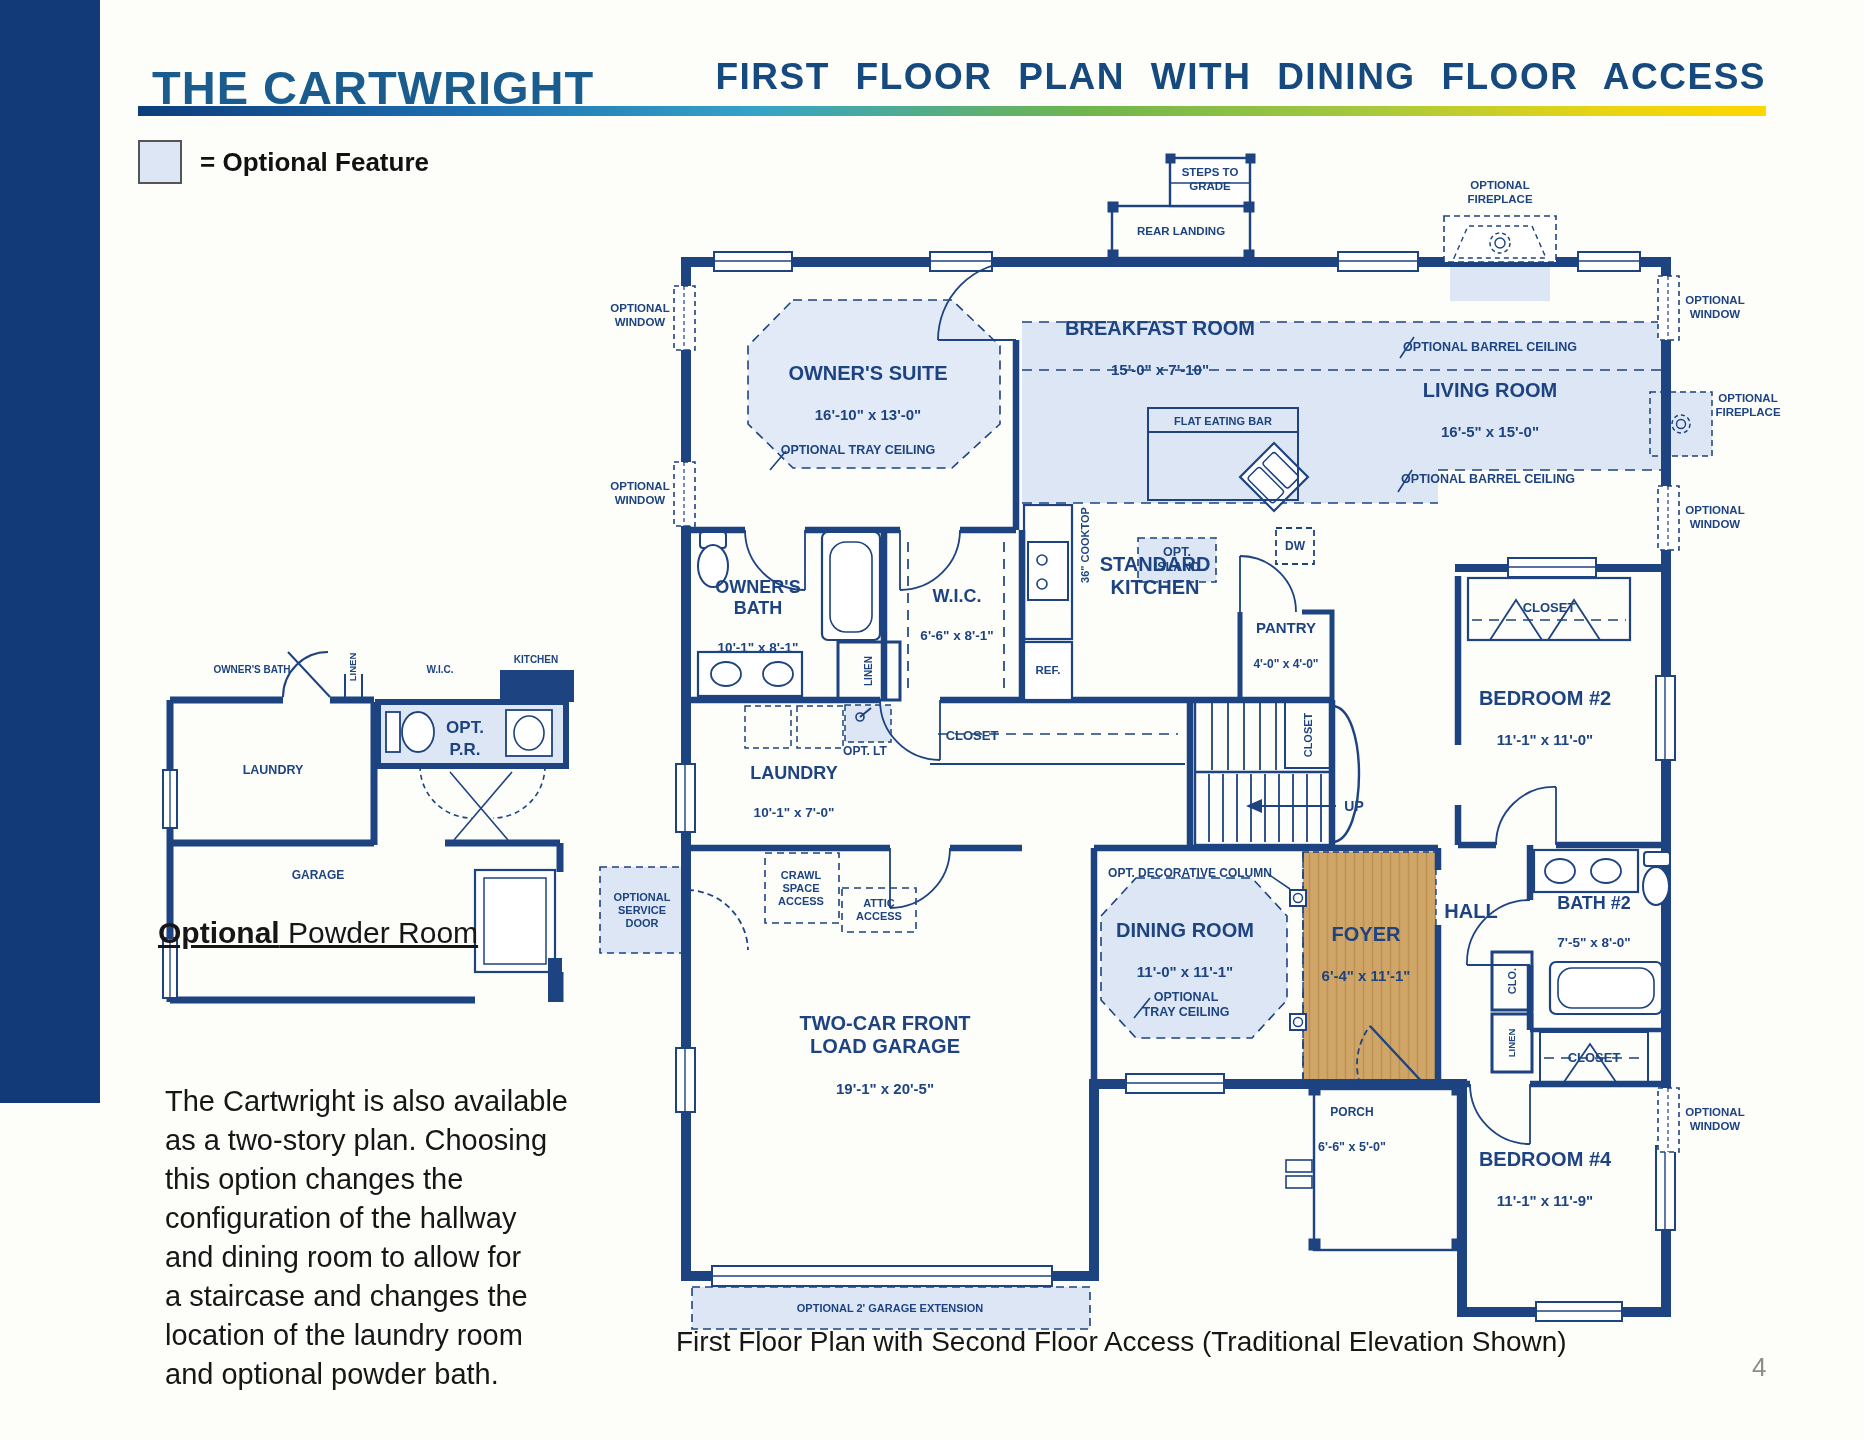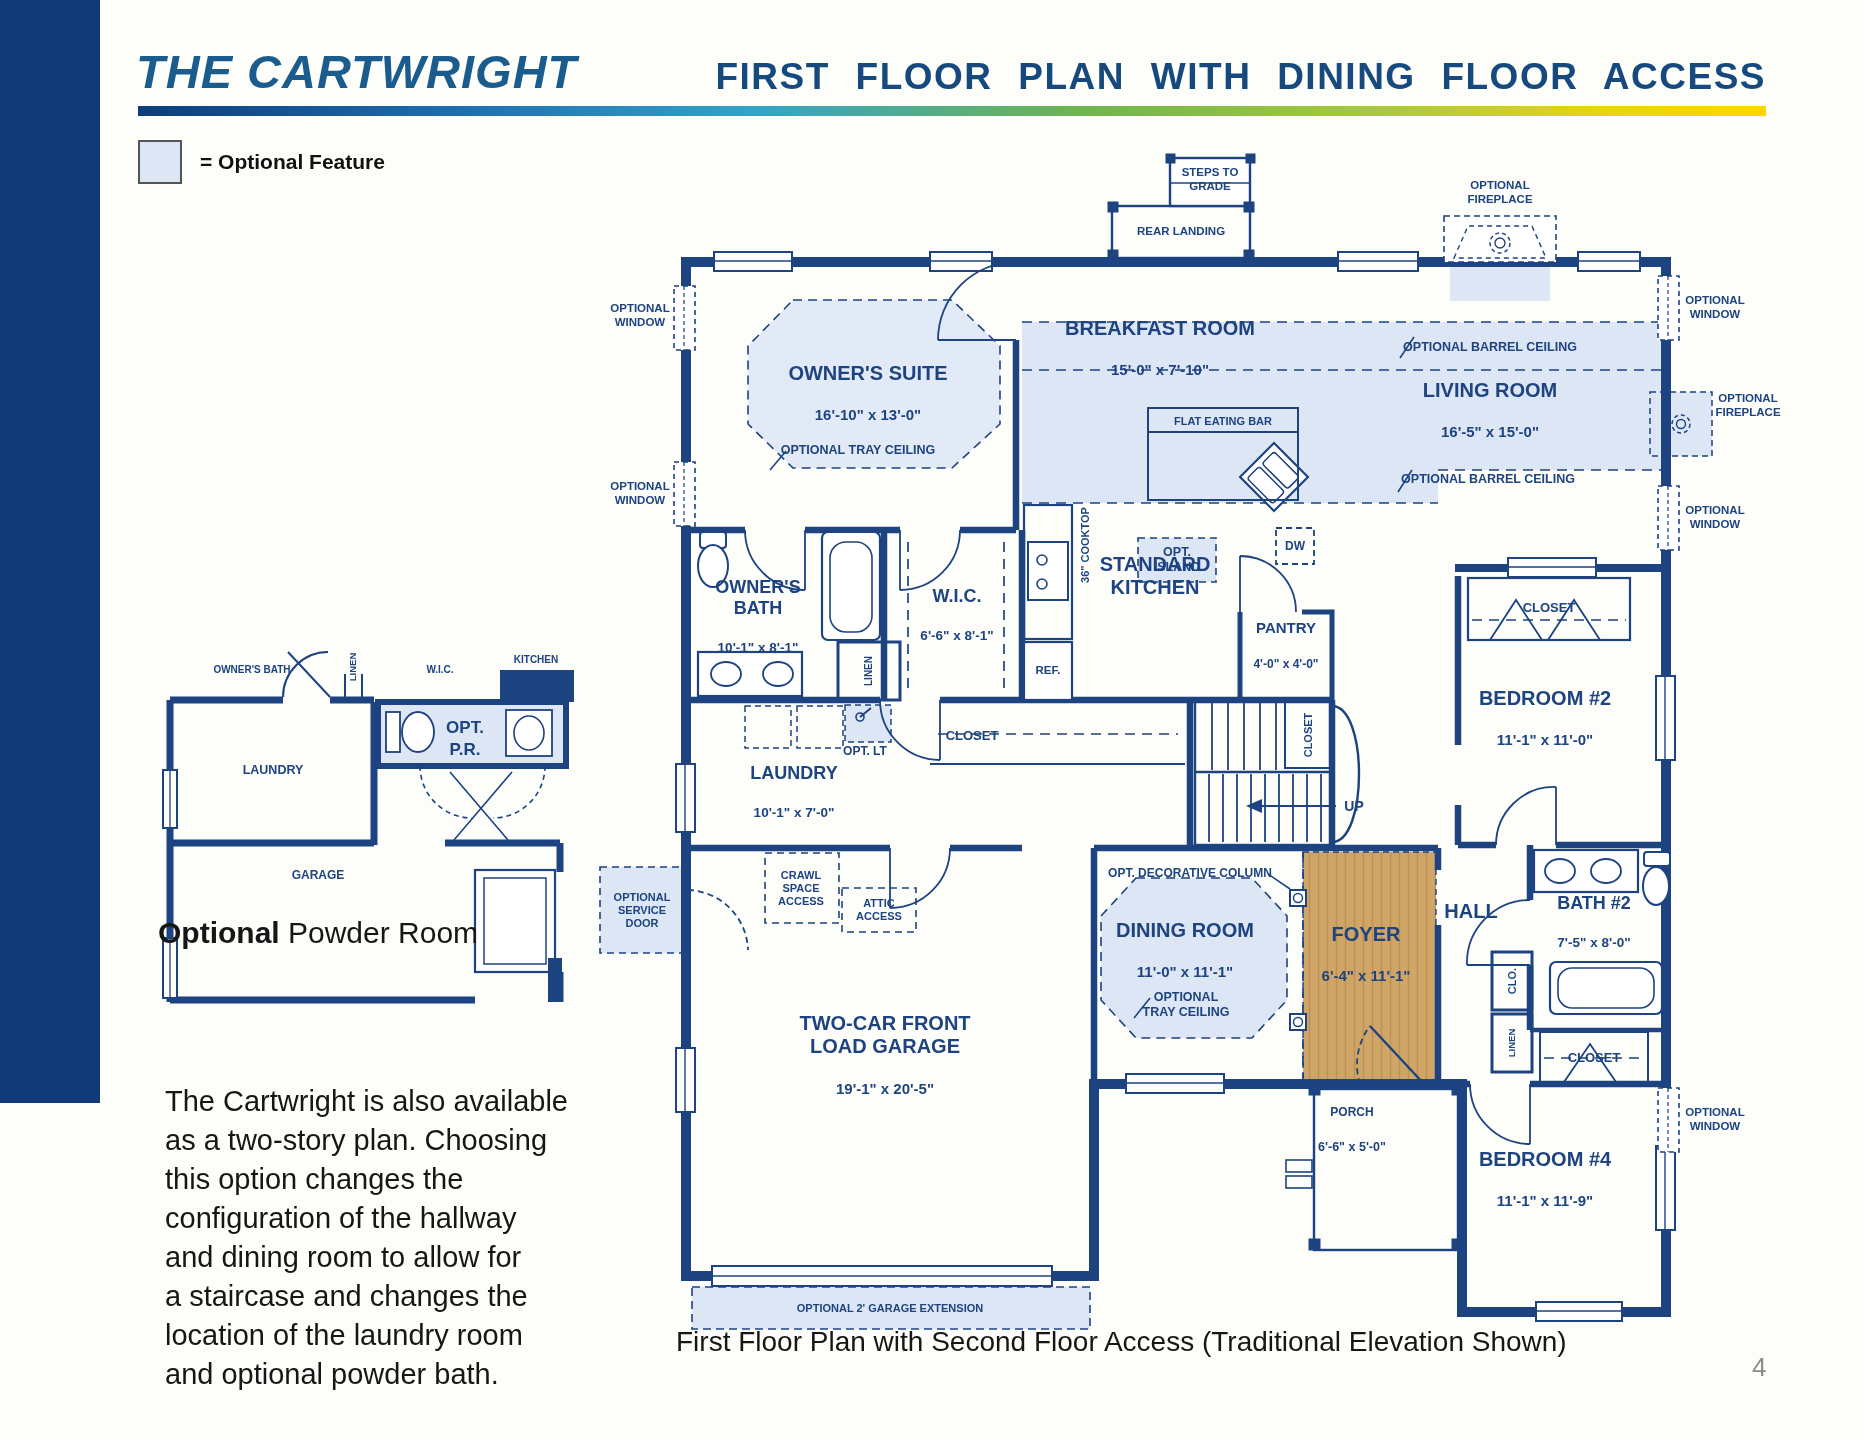--- a/index.html
+++ b/index.html
@@ -1,33 +1,33 @@
 <!DOCTYPE html>
 <html><head>
 <meta charset="utf-8">
 <style>
   html,body{margin:0;padding:0;}
   body{font-family:"Liberation Sans",sans-serif;}
   .page{position:relative;width:1864px;height:1440px;background:#fdfdfa;overflow:hidden;}
   .leftbar{position:absolute;left:0;top:0;width:100px;height:1103px;background:#123a78;}
-  .title-left{position:absolute;left:136px;top:44px;font-size:47px;font-weight:600;letter-spacing:1px;color:#1a5c8e;margin:0;font-style:italic;}
+  .title-left{position:absolute;left:136px;top:44px;font-size:47px;font-weight:600;letter-spacing:1px;color:#1a5c8e;margin:16px;}
   .title-right{position:absolute;right:98px;top:56px;font-size:37px;font-weight:700;letter-spacing:1.5px;word-spacing:14px;color:#16497e;margin:0;}
   .grad{position:absolute;left:138px;top:106px;width:1628px;height:10px;
         background:linear-gradient(90deg,#0d3d7b 0%,#1e6fb0 20%,#35a3c8 38%,#6fb54e 58%,#a8c93c 76%,#e8d414 90%,#ffd600 100%);}
   .legend{position:absolute;left:138px;top:140px;display:flex;align-items:center;}
   .legend-swatch{width:40px;height:40px;background:#dce6f4;border:2px solid #555;display:inline-block;}
-  .legend-text{font-size:21px;font-weight:700;color:#111;margin-left:18px;}
+  .legend-text{font-size:26px;font-weight:700;color:#111;margin-left:18px;}
   .plan-svg{position:absolute;left:0;top:0;width:1864px;height:1440px;}
   .lbl,.room,.ann{position:absolute;color:#1d4380;transform:translate(-50%,-50%);text-align:center;white-space:pre-line;line-height:1.18;}
   .room .rname{font-size:20px;font-weight:700;}
   .room .rdim{font-size:15px;font-weight:700;margin-top:2px;}
   .ann{font-size:11.5px;font-weight:700;}
   .vert{transform:translate(-50%,-50%) rotate(-90deg);white-space:nowrap;}
   .note{position:absolute;left:155px;top:1082px;width:460px;font-size:29px;line-height:39px;color:#161616;white-space:pre-line;margin-left:10px;}
-  .inset-caption{position:absolute;left:158px;top:916px;font-size:30px;color:#161616;}
+  .inset-caption{position:absolute;left:158px;top:916px;font-size:30px;color:#161616;text-decoration:underline;}
   .inset-caption b{font-weight:700;}
   .bottom-caption{position:absolute;left:676px;top:1326px;font-size:28px;color:#161616;}
   .page-num{position:absolute;left:1752px;top:1352px;font-size:26px;color:#8c8c8c;}
 </style>
 </head>
 <body>
 
 <div class="page">
   <div class="leftbar"></div>
 

